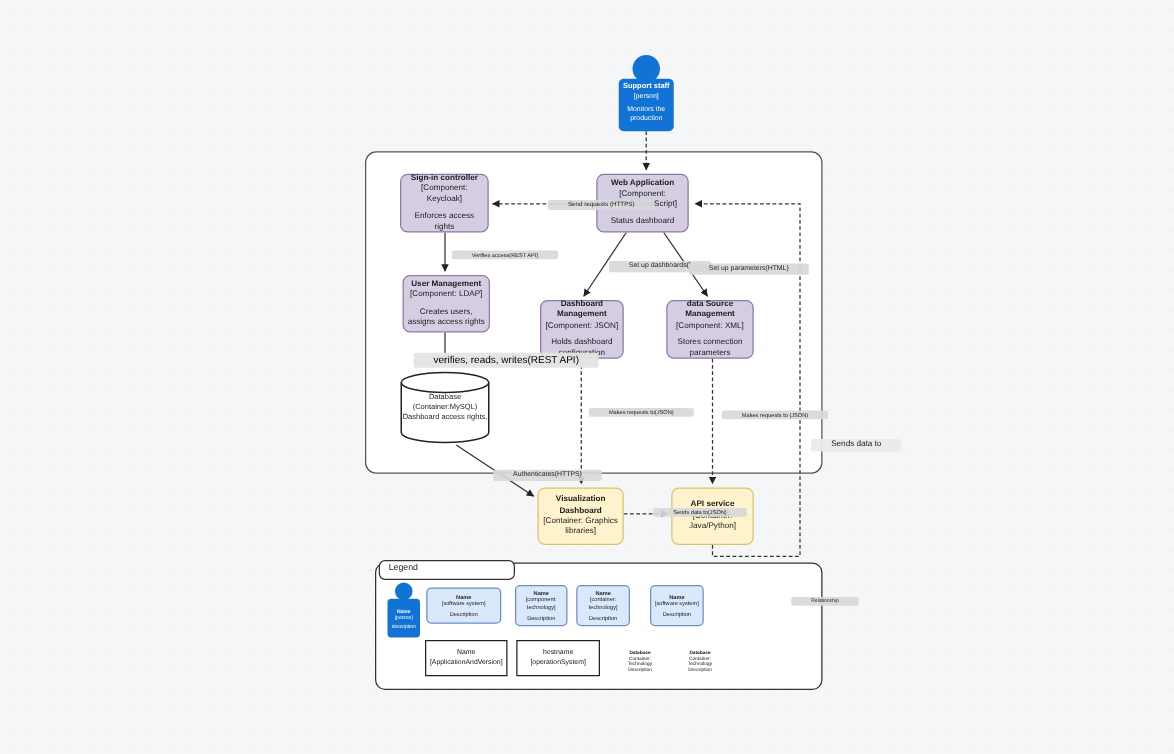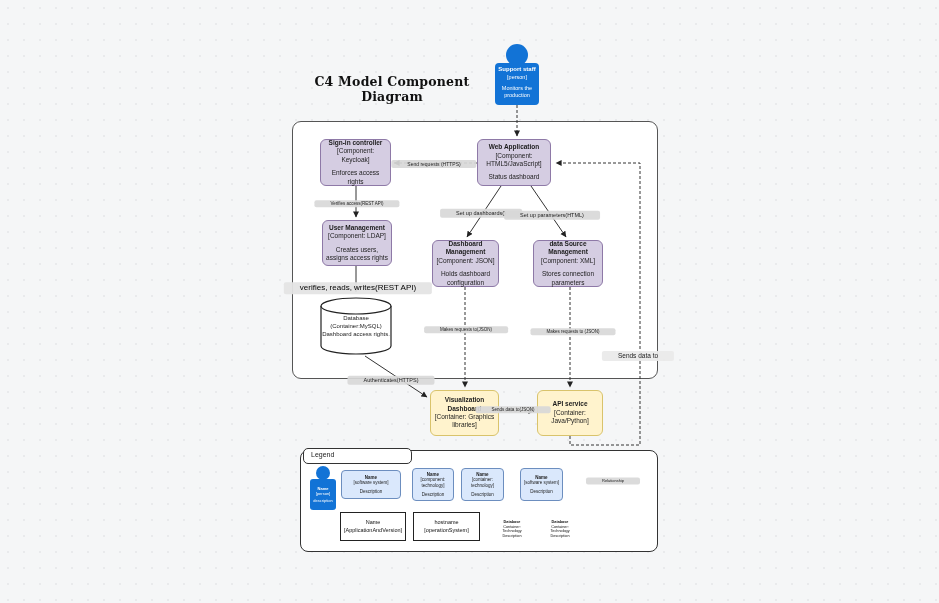--- a/index.html
+++ b/index.html
@@ -37,21 +37,21 @@
   .person { position:absolute; color:#fff; text-align:center; }
   .person .head { position:absolute; border-radius:50%; background:#1273d6; }
   .person .body { position:absolute; background:#1273d6; border-radius:4px;
     display:flex; flex-direction:column; justify-content:flex-start; padding-top:3px; }
   .person .t { font-weight:bold; font-size:6px; line-height:1.25; }
   .person .s { font-size:5.5px; line-height:1.2; }
   .person .d { font-size:5.5px; line-height:1.2; margin-top:5px; }
   .pill {
     position:absolute; transform:translate(-50%,-50%);
     background:rgba(216,216,216,.92); color:#222; border-radius:2px;
-    padding:1px 16px; white-space:nowrap; font-size:5px; line-height:1.2;
+    padding:1px 16px; white-space:nowrap; font-size:5px; line-height:1.2;margin-left:47px;
   }
   .pill.big { font-size:8px; background:rgba(228,228,228,.95); color:#000; }
   .pill.med { font-size:5.5px; }
   .cyl-text {
     position:absolute; text-align:center; font-size:6px; line-height:1.3; color:#1c1c1c;
   }
   
   .legend-box { position:absolute; background:#fff; border:1px solid #333; border-radius:8px; }
   .legend-tab { position:absolute; background:#fff; border:1px solid #333; border-radius:5px;
     font-size:7px; color:#222; padding:2px 0 0 7px; }
@@ -69,21 +69,20 @@
     display:flex; flex-direction:column; justify-content:center; }
   .lperson .t { font-weight:bold; font-size:4px; line-height:1.3; }
   .lperson .s { font-size:4px; line-height:1.3; }
   .lcyl-text { position:absolute; text-align:center; font-size:3.8px; line-height:1.25; color:#111; }
 </style>
 </head>
 <body>
 
 <div id="stage">
 
-  <div class="title">C4 Model Component Diagram</div>
 
   <div class="boundary" style="left:292px; top:121px; width:366px; height:258px;"></div>
 
   <svg class="wires" width="939" height="603">
     <defs>
       <marker id="arr" markerWidth="7" markerHeight="7" refX="5.6" refY="3" orient="auto">
         <path d="M0,0 L6,3 L0,6 z" fill="#222"></path>
       </marker>
     </defs>
 

